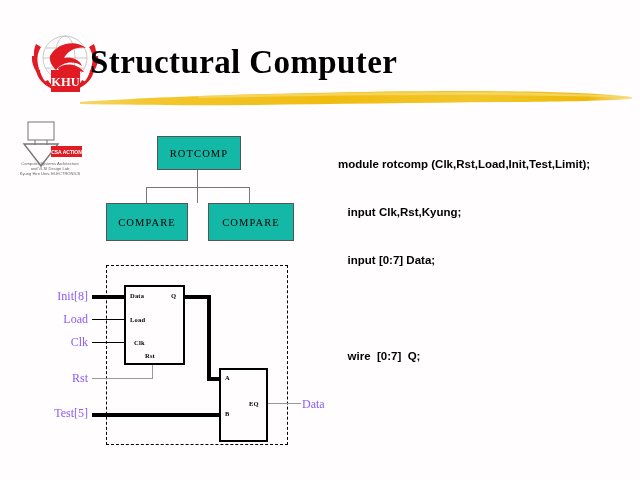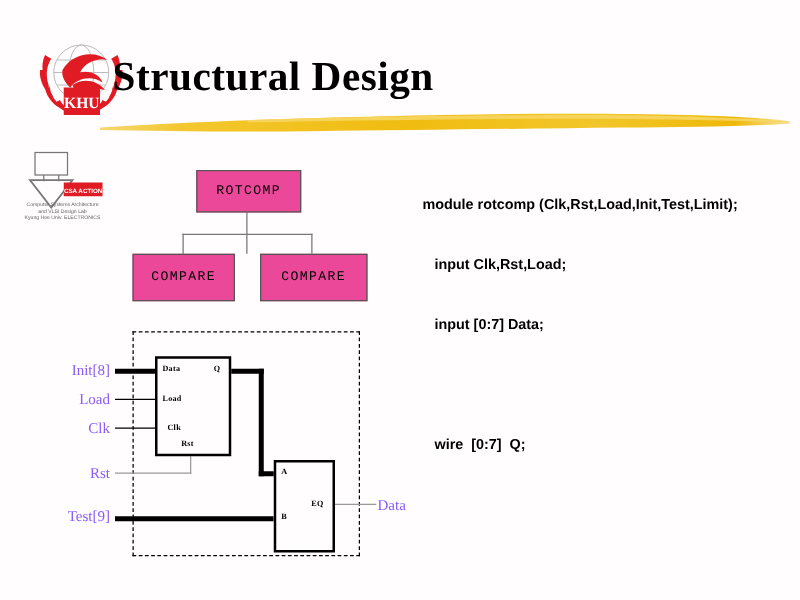--- a/index.html
+++ b/index.html
@@ -21,22 +21,22 @@
     letter-spacing:0.4px;white-space:nowrap;
   }
   .gold-stroke{position:absolute;left:78px;top:86px;width:556px;height:22px;}
 
   
   .mini-logo{position:absolute;left:14px;top:118px;width:72px;height:62px;}
 
   
   .hier{position:absolute;left:100px;top:130px;width:200px;height:115px;}
   .hbox{
-    position:absolute;background:#ec4899;border:1px solid #555;
-    font-family:Liberation Mono, monospace;
+    position:absolute;background:#14b8a6;border:1px solid #555;
+    font-family:Liberation Serif, serif;
     font-size:10.5px;color:#000;
     display:flex;align-items:center;justify-content:center;
     letter-spacing:1.1px;
   }
   #hbox-top{left:57px;top:6px;width:82px;height:32px;}
   #hbox-left{left:6px;top:73px;width:80px;height:36px;}
   #hbox-right{left:108px;top:73px;width:84px;height:36px;}
   .hline{position:absolute;background:#777;}
 
   
@@ -103,21 +103,21 @@
       <line x1="18" y1="22" x2="56" y2="22" stroke="#bbb" stroke-width="0.8"></line>
       <line x1="18" y1="42" x2="56" y2="42" stroke="#bbb" stroke-width="0.8"></line>
       <path d="M22 30 C30 16 48 14 58 22 C50 20 40 24 36 32 C44 30 52 34 54 40
                C46 34 34 36 28 44 C24 40 21 35 22 30 Z" fill="#e01b24"></path>
       <path d="M30 42 C38 36 50 38 56 46 C48 44 40 46 34 52 Z" fill="#e01b24"></path>
       <rect x="23" y="44" width="29" height="22" fill="#e01b24"></rect>
       <text x="37.5" y="60" font-family="Liberation Serif, serif" font-size="12.5" font-weight="bold" fill="#ffffff" text-anchor="middle">KHU</text>
     </svg>
   </div>
 
-  <div class="slide-title">Structural Design</div>
+  <div class="slide-title">Structural Computer</div>
 
   <div class="gold-stroke">
     <svg width="556" height="22" viewBox="0 0 556 22" preserveAspectRatio="none">
       <defs>
         <linearGradient id="gg" x1="0" y1="0" x2="1" y2="0">
           <stop offset="0%" stop-color="#f5d770"></stop>
           <stop offset="12%" stop-color="#f3c72e"></stop>
           <stop offset="45%" stop-color="#f0bc10"></stop>
           <stop offset="72%" stop-color="#f2c62a"></stop>
           <stop offset="92%" stop-color="#eeb808"></stop>
@@ -167,21 +167,21 @@
   </div>
 
   <div class="schem">
 
     <div class="dashbox"></div>
 
     <div class="sig" style="left:0px;top:31px;width:48px;">Init[8]</div>
     <div class="sig" style="left:0px;top:54px;width:48px;">Load</div>
     <div class="sig" style="left:0px;top:77px;width:48px;">Clk</div>
     <div class="sig" style="left:0px;top:113px;width:48px;">Rst</div>
-    <div class="sig" style="left:0px;top:148px;width:48px;">Test[9]</div>
+    <div class="sig" style="left:0px;top:148px;width:48px;">Test[5]</div>
     <div class="sig" style="left:262px;top:139px;width:48px;text-align:left;">Data</div>
 
     <div class="wire-bus" style="left:52px;top:37px;width:32px;"></div>
 
     <div class="wire-thin" style="left:52px;top:61px;width:32px;"></div>
 
     <div class="wire-thin" style="left:52px;top:84px;width:32px;"></div>
 
     <div class="wire-gray" style="left:52px;top:120px;width:61px;"></div>
     <div class="wire-gray" style="left:112px;top:103px;width:1px;height:18px;"></div>
@@ -205,21 +205,21 @@
     <div class="pin" style="left:105px;top:94px;">Rst</div>
 
     <div class="blk" id="cmp-block"></div>
     <div class="pin" style="left:185px;top:116px;">A</div>
     <div class="pin" style="left:185px;top:152px;">B</div>
     <div class="pin" style="left:209px;top:142px;">EQ</div>
   </div>
 
   <div class="code">
     <div>module rotcomp (Clk,Rst,Load,Init,Test,Limit);</div>
-    <div>   input Clk,Rst,Load;</div>
+    <div>   input Clk,Rst,Kyung;</div>
     <div>   input [0:7] Data;</div>
     <div></div>
     <div>   wire  [0:7]  Q;</div>
     
     
     
     
     
   </div>
 

